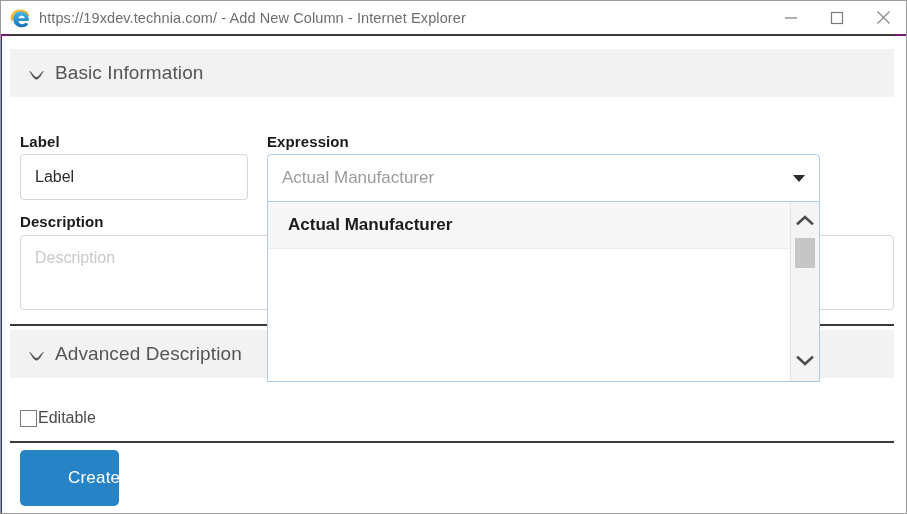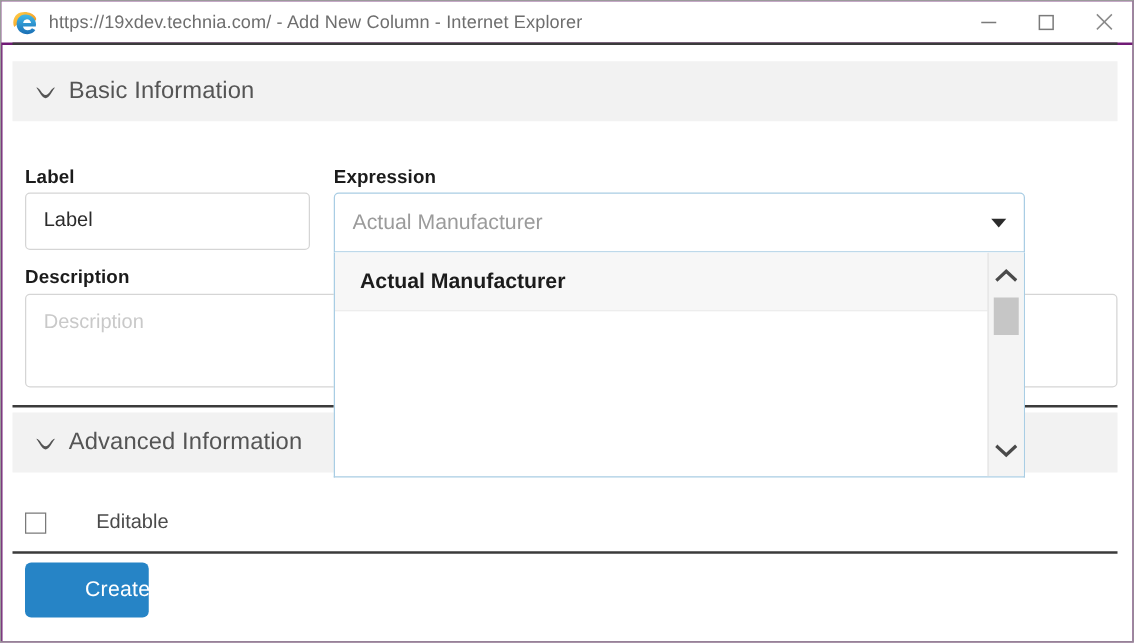--- a/index.html
+++ b/index.html
@@ -247,21 +247,20 @@
     height: 17px;
     box-sizing: border-box;
     border: 1px solid #7a7a7a;
     background: #ffffff;
     flex: 0 0 auto;
   }
   .checkbox-label {
     font-size: 16px;
     color: #4a4a4a;
     margin-left: 1px;
-    padding-left: 39px;
   }
 
   .primary-button {
     position: absolute;
     box-sizing: border-box;
     background: #2684c6;
     border: none;
     border-radius: 5px;
     color: #ffffff;
     font-family: "Liberation Sans", sans-serif;
@@ -358,26 +357,26 @@
     </div>
 
     <div class="divider" style="top:288px;"></div>
 
     <div class="section-header" style="top:294px;">
       <div class="section-chevron">
         <svg width="17" height="12" viewBox="0 0 17 12">
           <path d="M1 2 C4 2 5.5 8 8.5 8 C11.5 8 13 2 16 2 C13.5 5 11.5 10.5 8.5 10.5 C5.5 10.5 3.5 5 1 2 Z" fill="#555555"></path>
         </svg>
       </div>
-      <div class="section-title">Advanced Information</div>
+      <div class="section-title">Advanced Description</div>
     </div>
 
     <div class="checkbox-row" style="left:18px; top:373px;">
       <div class="checkbox-box"></div>
       <div class="checkbox-label">Editable</div>
     </div>
 
     <div class="divider" style="top:405px;"></div>
 
-    <button class="primary-button" style="left:18px; top:414px; width:99px; height:44px;padding-left:48px;">Create</button>
+    <button class="primary-button" style="left:18px; top:414px; width:99px; height:56px;padding-left:48px;">Create</button>
 
   </div>
 </div>
 
 </body></html>

